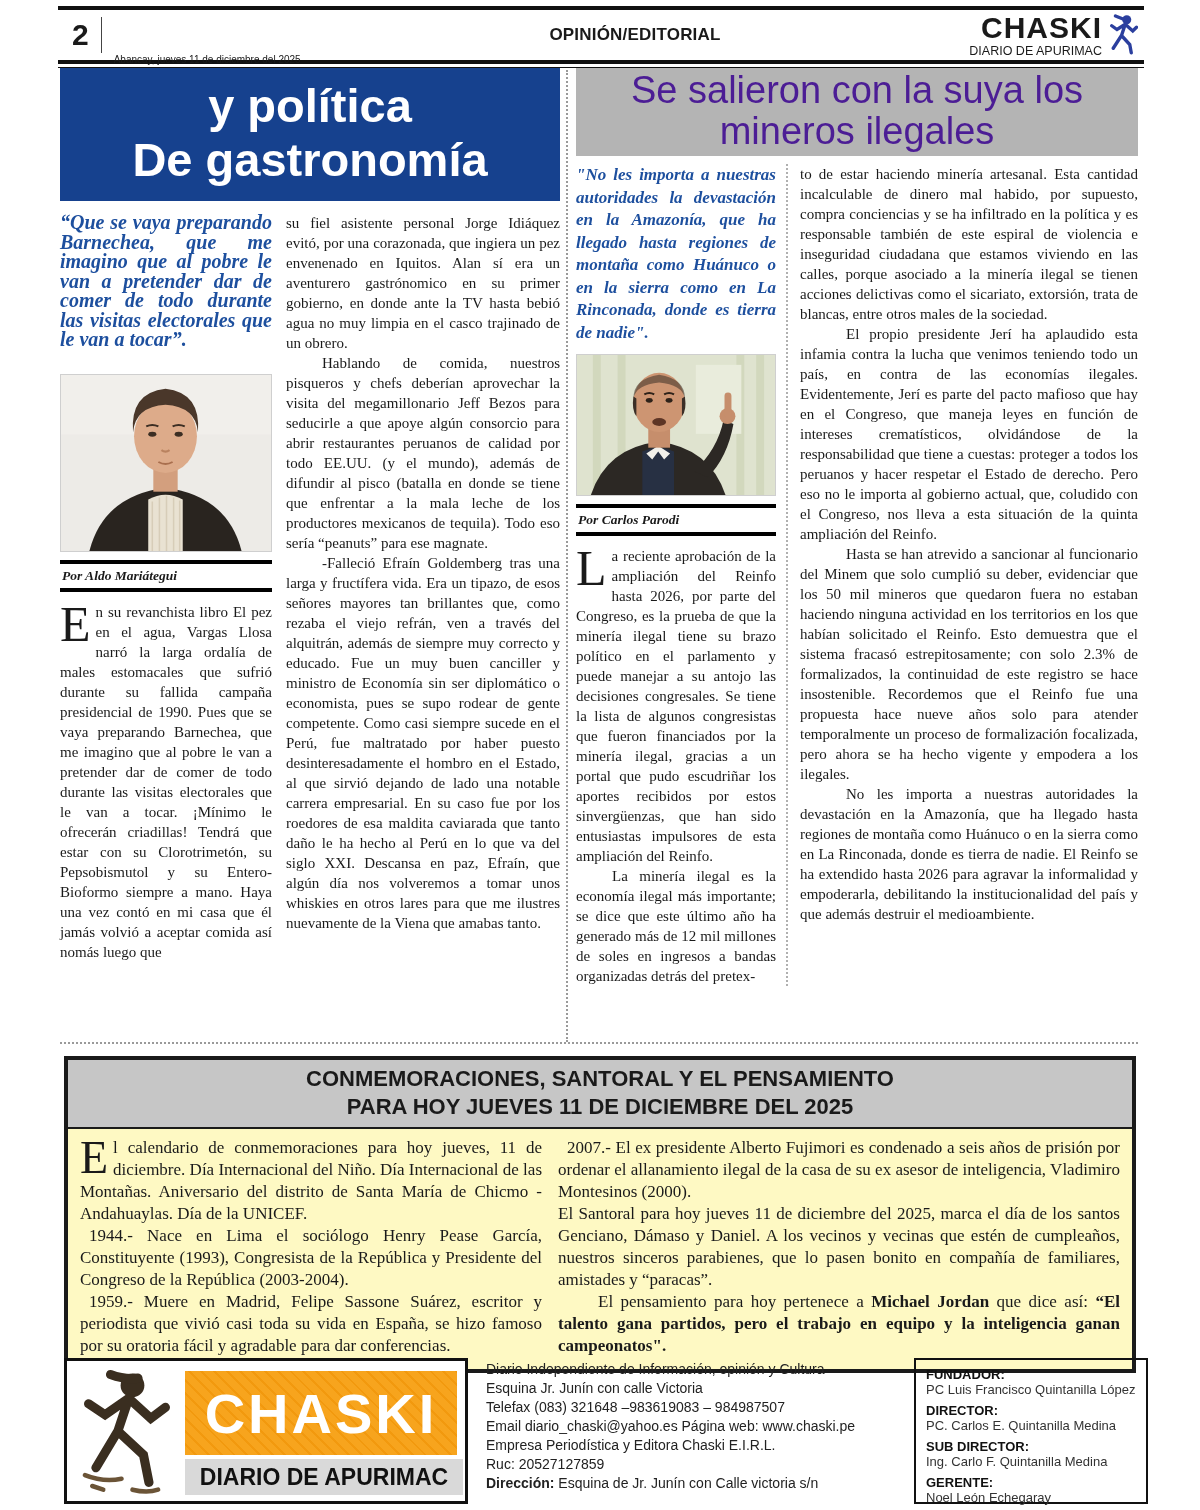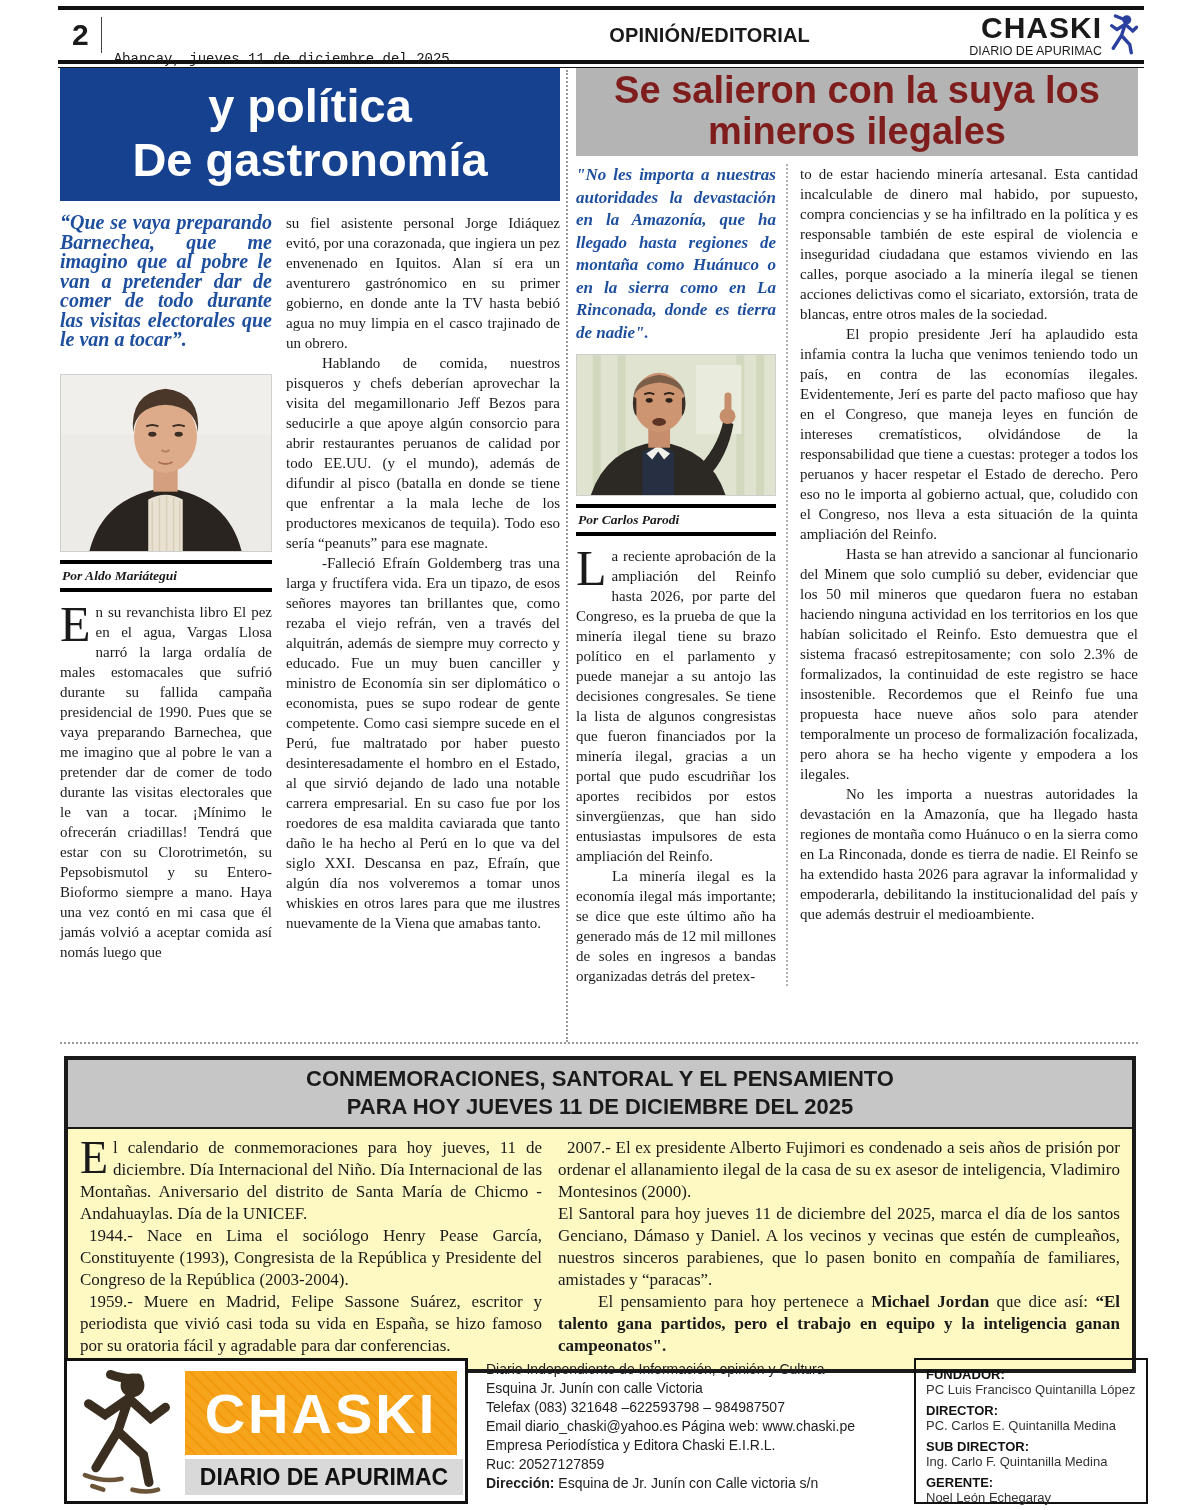--- a/index.html
+++ b/index.html
@@ -7,23 +7,23 @@
   body {
     width:1200px; height:1510px; position:relative; overflow:hidden;
     font-family:"Liberation Serif", serif; color:#1a1a1a;
   }
   
   .header { position:absolute; left:58px; right:56px; top:6px; }
   .header .top-rule { border-top:4px solid #111; }
   .header-row { display:flex; align-items:center; height:50px; padding:2px 6px 2px 14px; }
   .page-num { font-family:"Liberation Sans",sans-serif; font-size:30px; font-weight:bold; }
   .header-vline { width:1px; height:36px; background:#444; margin:0 12px; }
-  .header-date { font-family:Liberation Mono, monospace; font-size:14px;margin-top:48px; }
+  .header-date { font-family:Liberation Sans, sans-serif; font-size:10px;margin-top:48px; }
   .header-center { flex:1; text-align:center; font-family:"Liberation Sans",sans-serif;
-    font-weight:bold; font-size:20px; letter-spacing:.2px; }
+    font-weight:bold; font-size:17px; letter-spacing:.2px; }
   .header-brand { text-align:right; line-height:1; display:flex; align-items:center; gap:6px; }
   .brand-txt { text-align:right; }
   .brand-name { font-family:"Liberation Sans",sans-serif; font-weight:bold; font-size:30px; letter-spacing:1px; }
   .brand-sub  { font-family:"Liberation Sans",sans-serif; font-size:12.5px; margin-top:2px; }
   .header .bot-rule  { border-top:4px solid #111; }
   .header .bot-rule2 { border-top:1px solid #111; margin-top:3px; }
 
   
   .quote { color:#1d4f9e; font-weight:bold; font-style:italic; text-align:justify; }
   .drule { height:4px; border-top:2px solid #000; border-bottom:2px solid #000; }
@@ -42,22 +42,22 @@
     font-size:47px; line-height:54px; padding:11px 0 14px 0; }
   .left-body { display:flex; gap:14px; margin-top:12px; }
   .col-a { width:212px; flex:none; }
   .col-b { flex:1; }
   .col-a .quote { font-size:20px; line-height:19.5px; margin-bottom:24px; }
   .photo-left { height:178px; }
   .caption-wrap { margin-top:8px; margin-bottom:10px; }
 
   
   .right-article { position:absolute; left:576px; top:68px; width:562px; }
-  .title-gray { background:#b4b4b4; color:#7f1d1d; text-align:center;
-    font-family:"Liberation Sans",sans-serif; font-weight:bold;
+  .title-gray { background:#b4b4b4; color:#4c1d95; text-align:center;
+    font-family:"Liberation Sans",sans-serif; font-weight:normal;
     font-size:38px; line-height:41px; padding:2px 0 4px 0; }
   .right-body { display:flex; margin-top:8px; }
   .col-c { width:200px; flex:none; }
   .col-d { flex:1; margin-left:10px; padding-left:12px; border-left:2px dotted #b0b0b0; }
   .col-c .quote { font-size:17px; line-height:22.5px; margin-bottom:10px; }
   .photo-right { height:142px; }
   .col-d .body-text p { text-indent:46px; }
   .col-d .body-text p:first-child { text-indent:0; }
 
   .v-divider { position:absolute; left:566px; top:70px; height:972px; border-left:2px dotted #9a9a9a; }
@@ -254,21 +254,21 @@
       <span>CHASKI</span>
     </div>
     <div class="logo-graybar">
       <span>DIARIO DE APURIMAC</span>
     </div>
   </div>
 
   <div class="footer-info">
     <div>Diario Independiente de Información, opinión y Cultura</div>
     <div>Esquina  Jr. Junín con calle Victoria</div>
-    <div>Telefax (083) 321648 –622593798 – 984987507</div>
+    <div>Telefax (083) 321648 –983619083 – 984987507</div>
     <div>Email diario_chaski@yahoo.es  Página web: www.chaski.pe</div>
     <div>Empresa Periodística y Editora Chaski E.I.R.L.</div>
     <div>Ruc: 20527127859</div>
     <div><span class="b">Dirección:</span><span> Esquina de Jr. Junín con Calle victoria  s/n</span></div>
   </div>
 
   <div class="staff-box">
     <div class="staff-entry">
       <div class="staff-role">FUNDADOR:</div>
       <div class="staff-name">PC Luis Francisco Quintanilla López</div>

